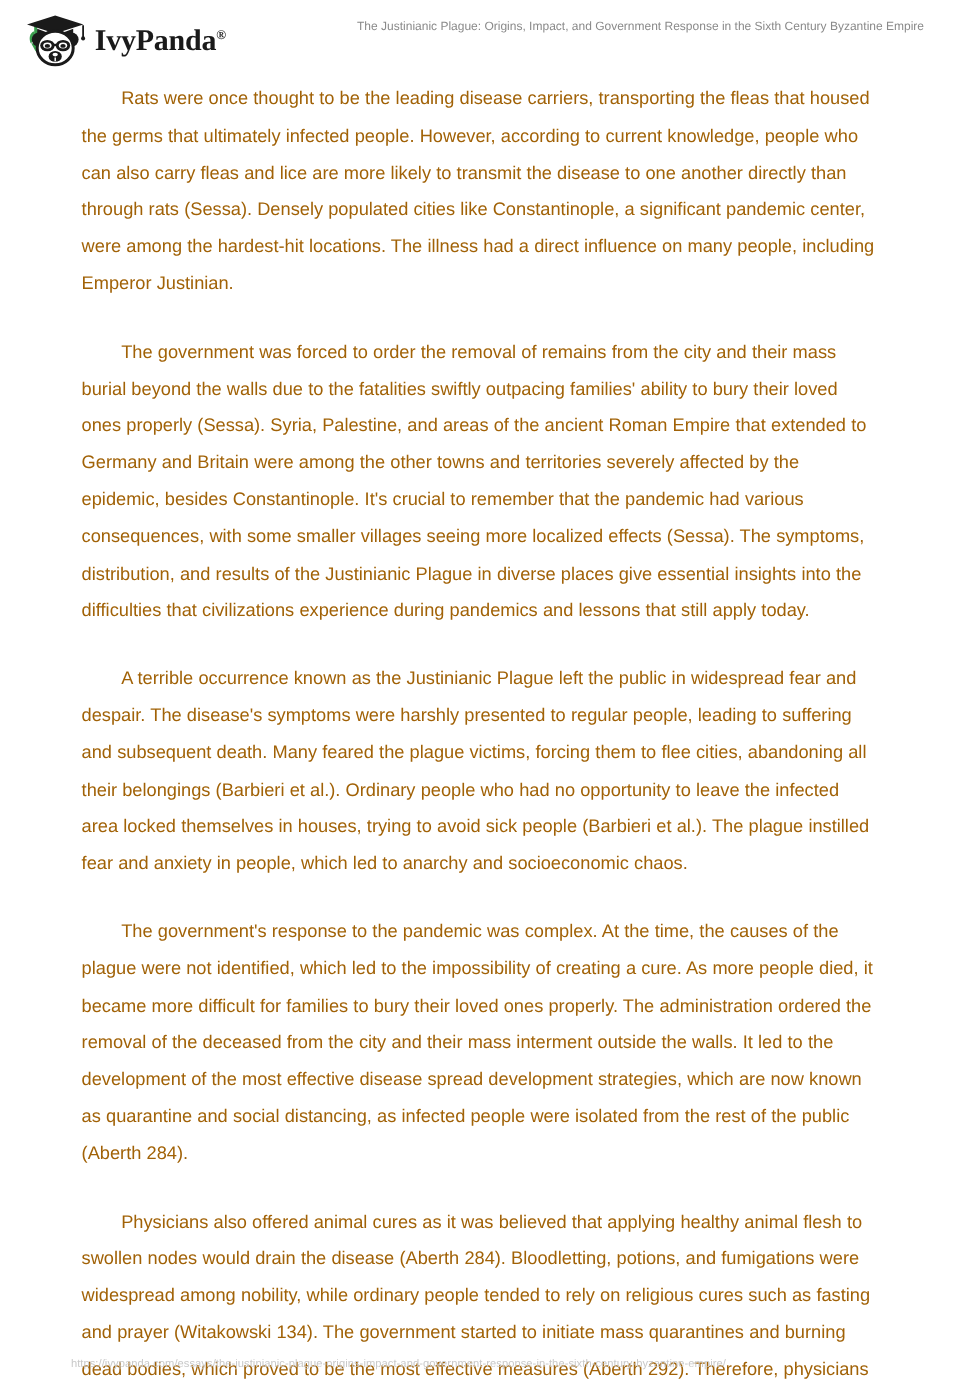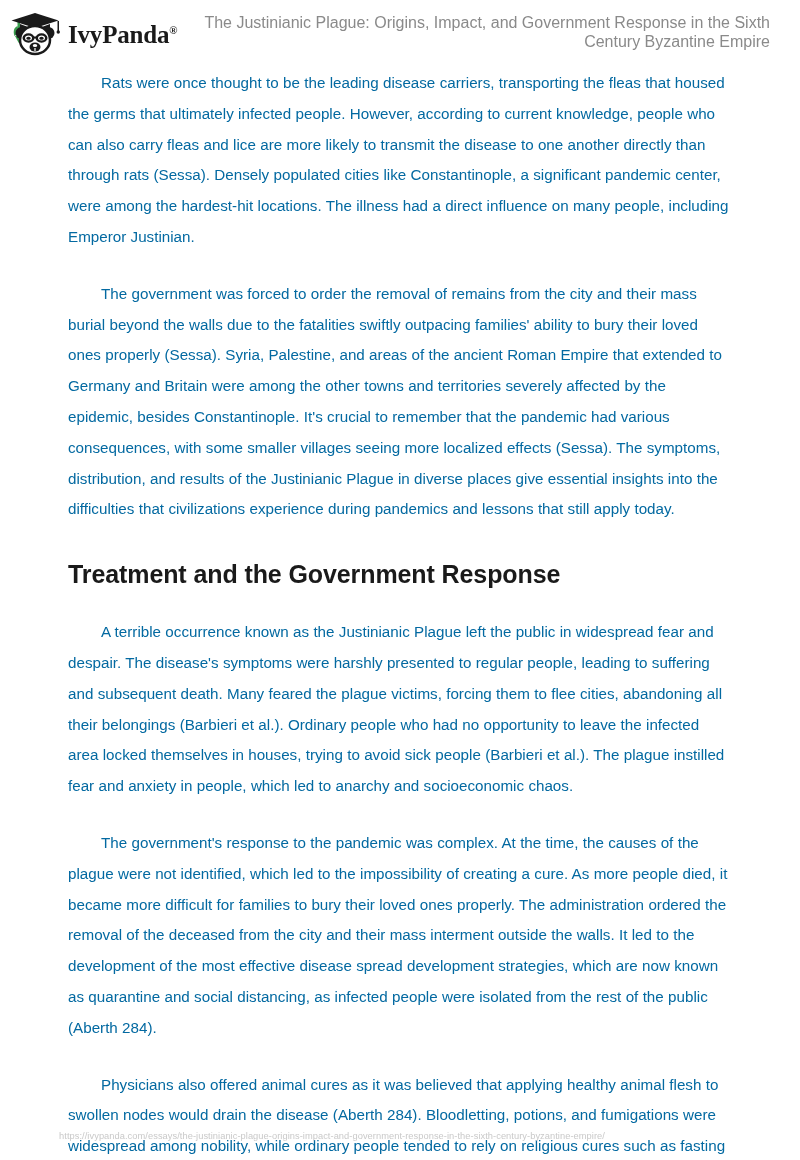--- a/index.html
+++ b/index.html
@@ -17,21 +17,21 @@
   }
 
   
   .page-header {
     position: absolute;
     top: 0;
     left: 0;
     width: 800px;
     height: 68px;
     box-sizing: border-box;
-    padding: 9px 30px 0 9px;
+    padding: 9px 30px 0 20px;
     display: flex;
     align-items: flex-start;
     justify-content: space-between;
   }
 
   .brand {
     display: flex;
     align-items: center;
     flex: 0 0 auto;
     gap: 7px;
@@ -60,21 +60,21 @@
     font-size: 11px;
     vertical-align: super;
     line-height: 1;
     color: #1a1a1a;
   }
 
   .header-title {
     flex: 0 1 auto;
     max-width: 570px;
     text-align: right;
-    font-size: 16px;
+    font-size: 10px;
     line-height: 19px;
     color: #8a8a8a;
     font-family: "Liberation Sans", sans-serif;
     margin-top: 4px;
   }
 
   
   .article {
     position: absolute;
     top: 68px;
@@ -82,21 +82,21 @@
     width: 800px;
     box-sizing: border-box;
     padding: 0 70px 0 68px;
   }
 
   .para {
     margin: 0 0 26px 0;
     font-size: 15.2px;
     line-height: 30.8px;
     text-indent: 33px;
-    color: #0369a1;
+    color: #a16207;
     text-align: left;
     word-spacing: 0.1px;
   }
 
   .section-heading {
     margin: 0 0 28px 0;
     padding-top: 8px;
     font-size: 25px;
     line-height: 30px;
     font-weight: bold;
@@ -165,21 +165,20 @@
     </svg>
     <div class="brand-word"><span>IvyPanda</span><span class="brand-reg">®</span></div>
   </div>
 
   <div class="header-title">The Justinianic Plague: Origins, Impact, and Government Response in the Sixth Century Byzantine Empire</div>
 </div>
 
 <div class="article">
   <p class="para">Rats were once thought to be the leading disease carriers, transporting the fleas that housed the germs that ultimately infected people. However, according to current knowledge, people who can also carry fleas and lice are more likely to transmit the disease to one another directly than through rats (Sessa). Densely populated cities like Constantinople, a significant pandemic center, were among the hardest-hit locations. The illness had a direct influence on many people, including Emperor Justinian.</p>
   <p class="para">The government was forced to order the removal of remains from the city and their mass burial beyond the walls due to the fatalities swiftly outpacing families' ability to bury their loved ones properly (Sessa). Syria, Palestine, and areas of the ancient Roman Empire that extended to Germany and Britain were among the other towns and territories severely affected by the epidemic, besides Constantinople. It's crucial to remember that the pandemic had various consequences, with some smaller villages seeing more localized effects (Sessa). The symptoms, distribution, and results of the Justinianic Plague in diverse places give essential insights into the difficulties that civilizations experience during pandemics and lessons that still apply today.</p>
-  <h2 class="section-heading">Treatment and the Government Response</h2>
   <p class="para">A terrible occurrence known as the Justinianic Plague left the public in widespread fear and despair. The disease's symptoms were harshly presented to regular people, leading to suffering and subsequent death. Many feared the plague victims, forcing them to flee cities, abandoning all their belongings (Barbieri et al.). Ordinary people who had no opportunity to leave the infected area locked themselves in houses, trying to avoid sick people (Barbieri et al.). The plague instilled fear and anxiety in people, which led to anarchy and socioeconomic chaos.</p>
   <p class="para">The government's response to the pandemic was complex. At the time, the causes of the plague were not identified, which led to the impossibility of creating a cure. As more people died, it became more difficult for families to bury their loved ones properly. The administration ordered the removal of the deceased from the city and their mass interment outside the walls. It led to the development of the most effective disease spread development strategies, which are now known as quarantine and social distancing, as infected people were isolated from the rest of the public (Aberth 284).</p>
   <p class="para">Physicians also offered animal cures as it was believed that applying healthy animal flesh to swollen nodes would drain the disease (Aberth 284). Bloodletting, potions, and fumigations were widespread among nobility, while ordinary people tended to rely on religious cures such as fasting and prayer (Witakowski 134). The government started to initiate mass quarantines and burning dead bodies, which proved to be the most effective measures (Aberth 292). Therefore, physicians did not offer any treatment to</p>
 </div>
 
 <div class="page-footer">
   <div class="footer-url">https://ivypanda.com/essays/the-justinianic-plague-origins-impact-and-government-response-in-the-sixth-century-byzantine-empire/</div>
 </div>
 
 </body></html>

